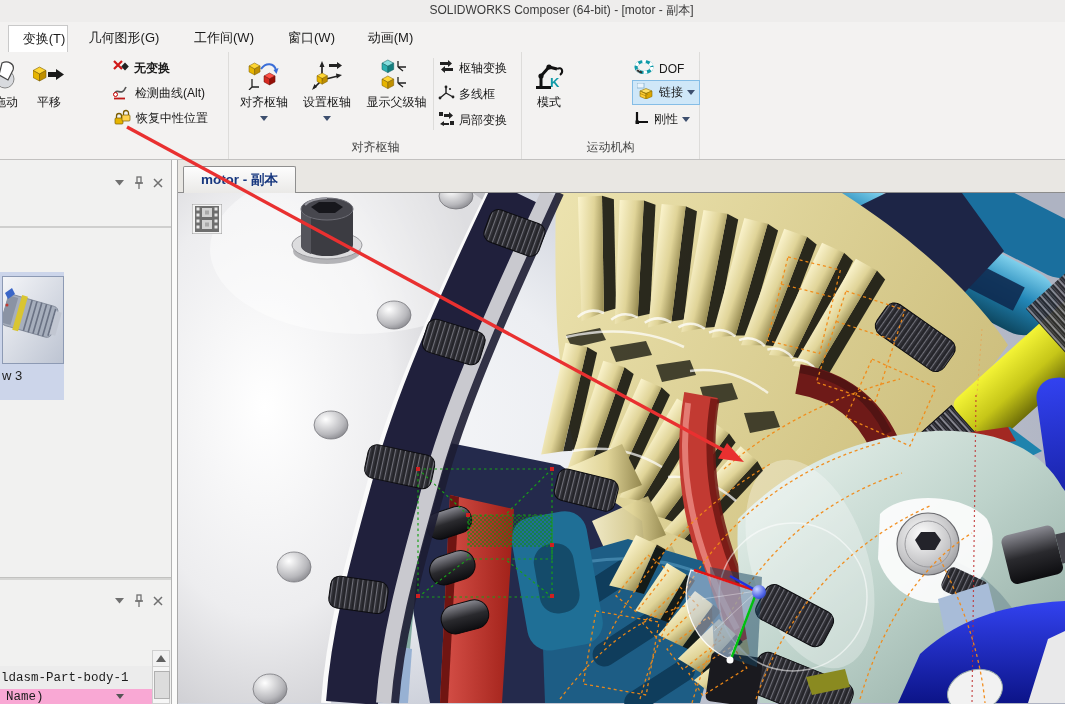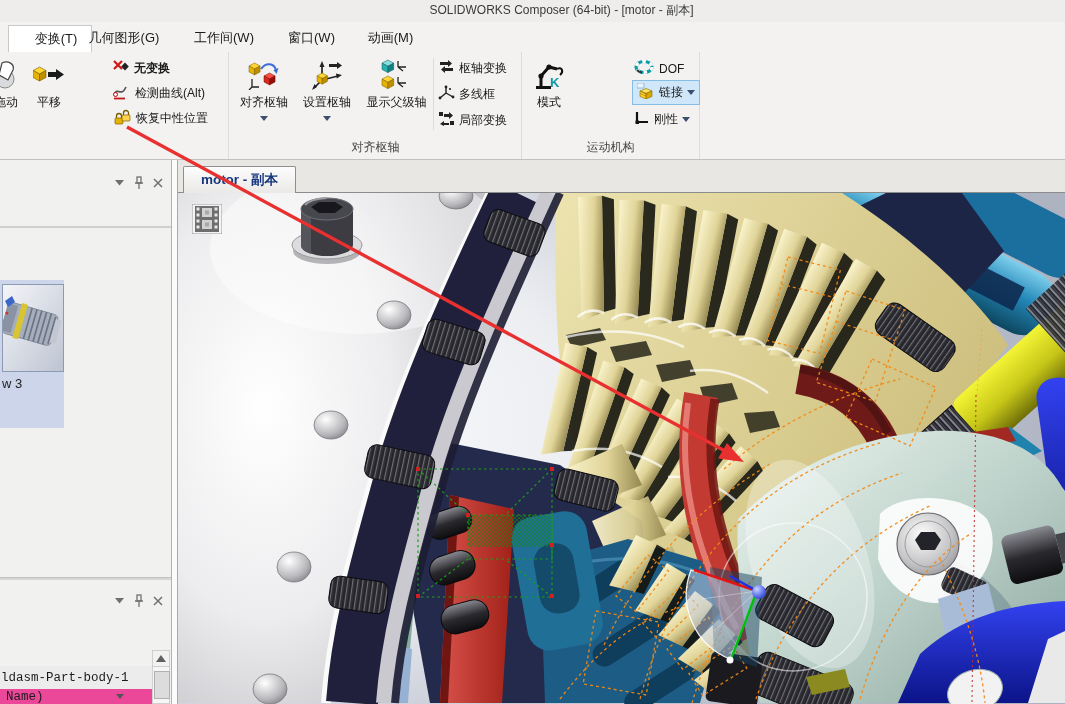--- a/index.html
+++ b/index.html
@@ -46,21 +46,21 @@
 </head>
 <body>
 
 <div class="app">
 
   <div class="titlebar">
     <span>SOLIDWORKS Composer (64-bit) - [motor - 副本]</span>
   </div>
 
   <div class="tabrow">
-    <div class="mtab active" style="left:8px;width:84px;padding-left:12px;"><span>变换(T)</span></div>
+    <div class="mtab active" style="left:8px;width:60px;padding-left:12px;"><span>变换(T)</span></div>
     <div class="mtab" style="left:85px;width:78px;"><span>几何图形(G)</span></div>
     <div class="mtab" style="left:192px;width:64px;"><span>工作间(W)</span></div>
     <div class="mtab" style="left:285px;width:53px;"><span>窗口(W)</span></div>
     <div class="mtab" style="left:363px;width:55px;"><span>动画(M)</span></div>
   </div>
 
   <div class="ribbon">
 
     <div class="rgroup" style="left:0;width:229px;">
       <div class="rbtn" style="left:-16px;top:2px;width:44px;">
@@ -273,21 +273,21 @@
           <g stroke="#707070" stroke-width="1.3" fill="none">
             <rect x="3" y="1" width="4" height="6"></rect>
             <path d="M5,7 V13 M1,7 H9"></path>
           </g>
         </svg>
       <svg width="10" height="10">
           <path d="M1,1 9,9 M9,1 1,9" stroke="#707070" stroke-width="1.5"></path>
         </svg>
     </div>
     <div class="hdiv" style="top:66px;"></div>
-    <div class="thumbsel" style="top:120px;height:148px;">
+    <div class="thumbsel" style="top:112px;height:128px;">
       <svg width="60" height="86" style="position:absolute;left:2px;top:4px;border:1px solid #8d9ab4;" viewBox="0 0 60 86">
         <defs>
             <linearGradient id="thG" x1="0" y1="0" x2="1" y2="1">
               <stop offset="0" stop-color="#f4f5f8"></stop>
               <stop offset="1" stop-color="#bdc4d2"></stop>
             </linearGradient>
           </defs>
         <rect width="60" height="86" fill="url(#thG)"></rect>
         <g transform="rotate(16 30 42)">
           <rect x="0" y="24" width="52" height="32" rx="5" fill="#a6aebc" stroke="#7c8494" stroke-width=".8"></rect>
@@ -314,21 +314,21 @@
             <path d="M5,7 V13 M1,7 H9"></path>
           </g>
         </svg>
       <svg width="10" height="10">
           <path d="M1,1 9,9 M9,1 1,9" stroke="#707070" stroke-width="1.5"></path>
         </svg>
     </div>
     <div class="proprow" style="top:506px;height:23px;background:#ececec;align-items:center;">
       <span>ldasm-Part-body-1</span>
     </div>
-    <div class="proprow" style="top:529px;height:15px;background:#ec4899;padding-left:6px;">
+    <div class="proprow" style="top:529px;height:15px;background:#f9a8d4;padding-left:6px;">
       <span>Name)</span>
       <span class="dd" style="margin-left:72px;border-top-color:#555;"></span>
     </div>
 
     <div class="sb" style="left:152px;top:490px;height:17px;display:flex;align-items:center;justify-content:center;">
       <div class="tri-up"></div>
     </div>
     <div class="sb" style="left:152px;top:507px;height:37px;background:#f6f6f6;border-top:none;">
       <div style="position:absolute;left:1px;top:4px;width:14px;height:26px;background:#dcdcdc;border:1px solid #b0b0b0;"></div>
     </div>

